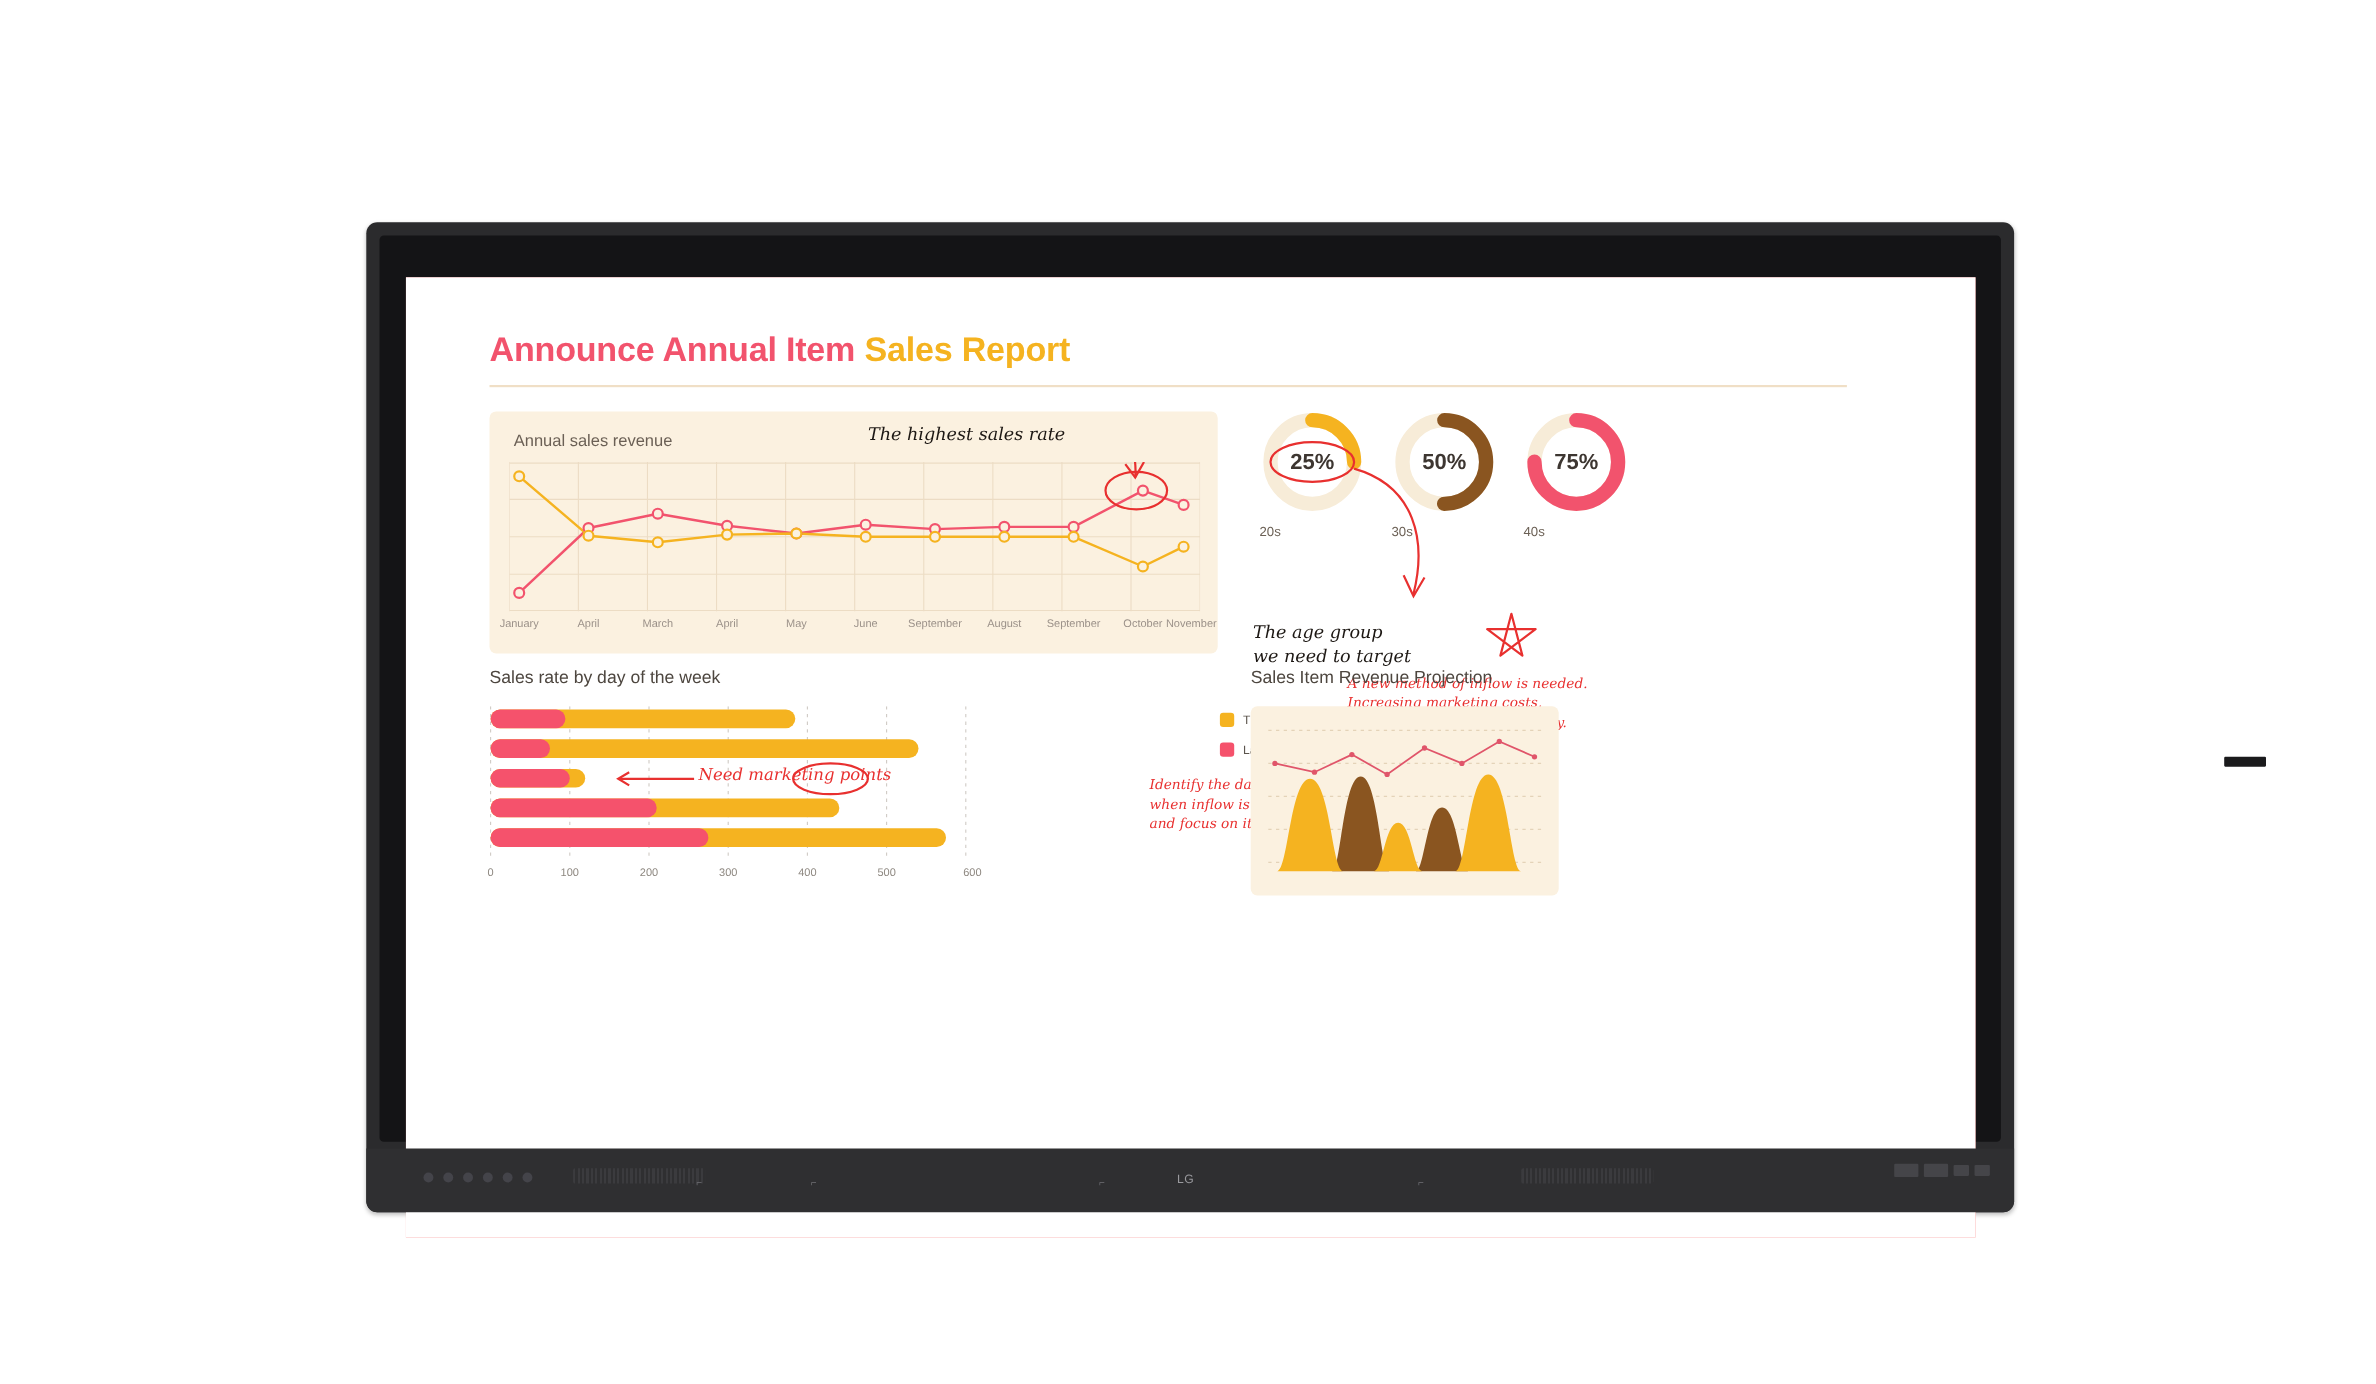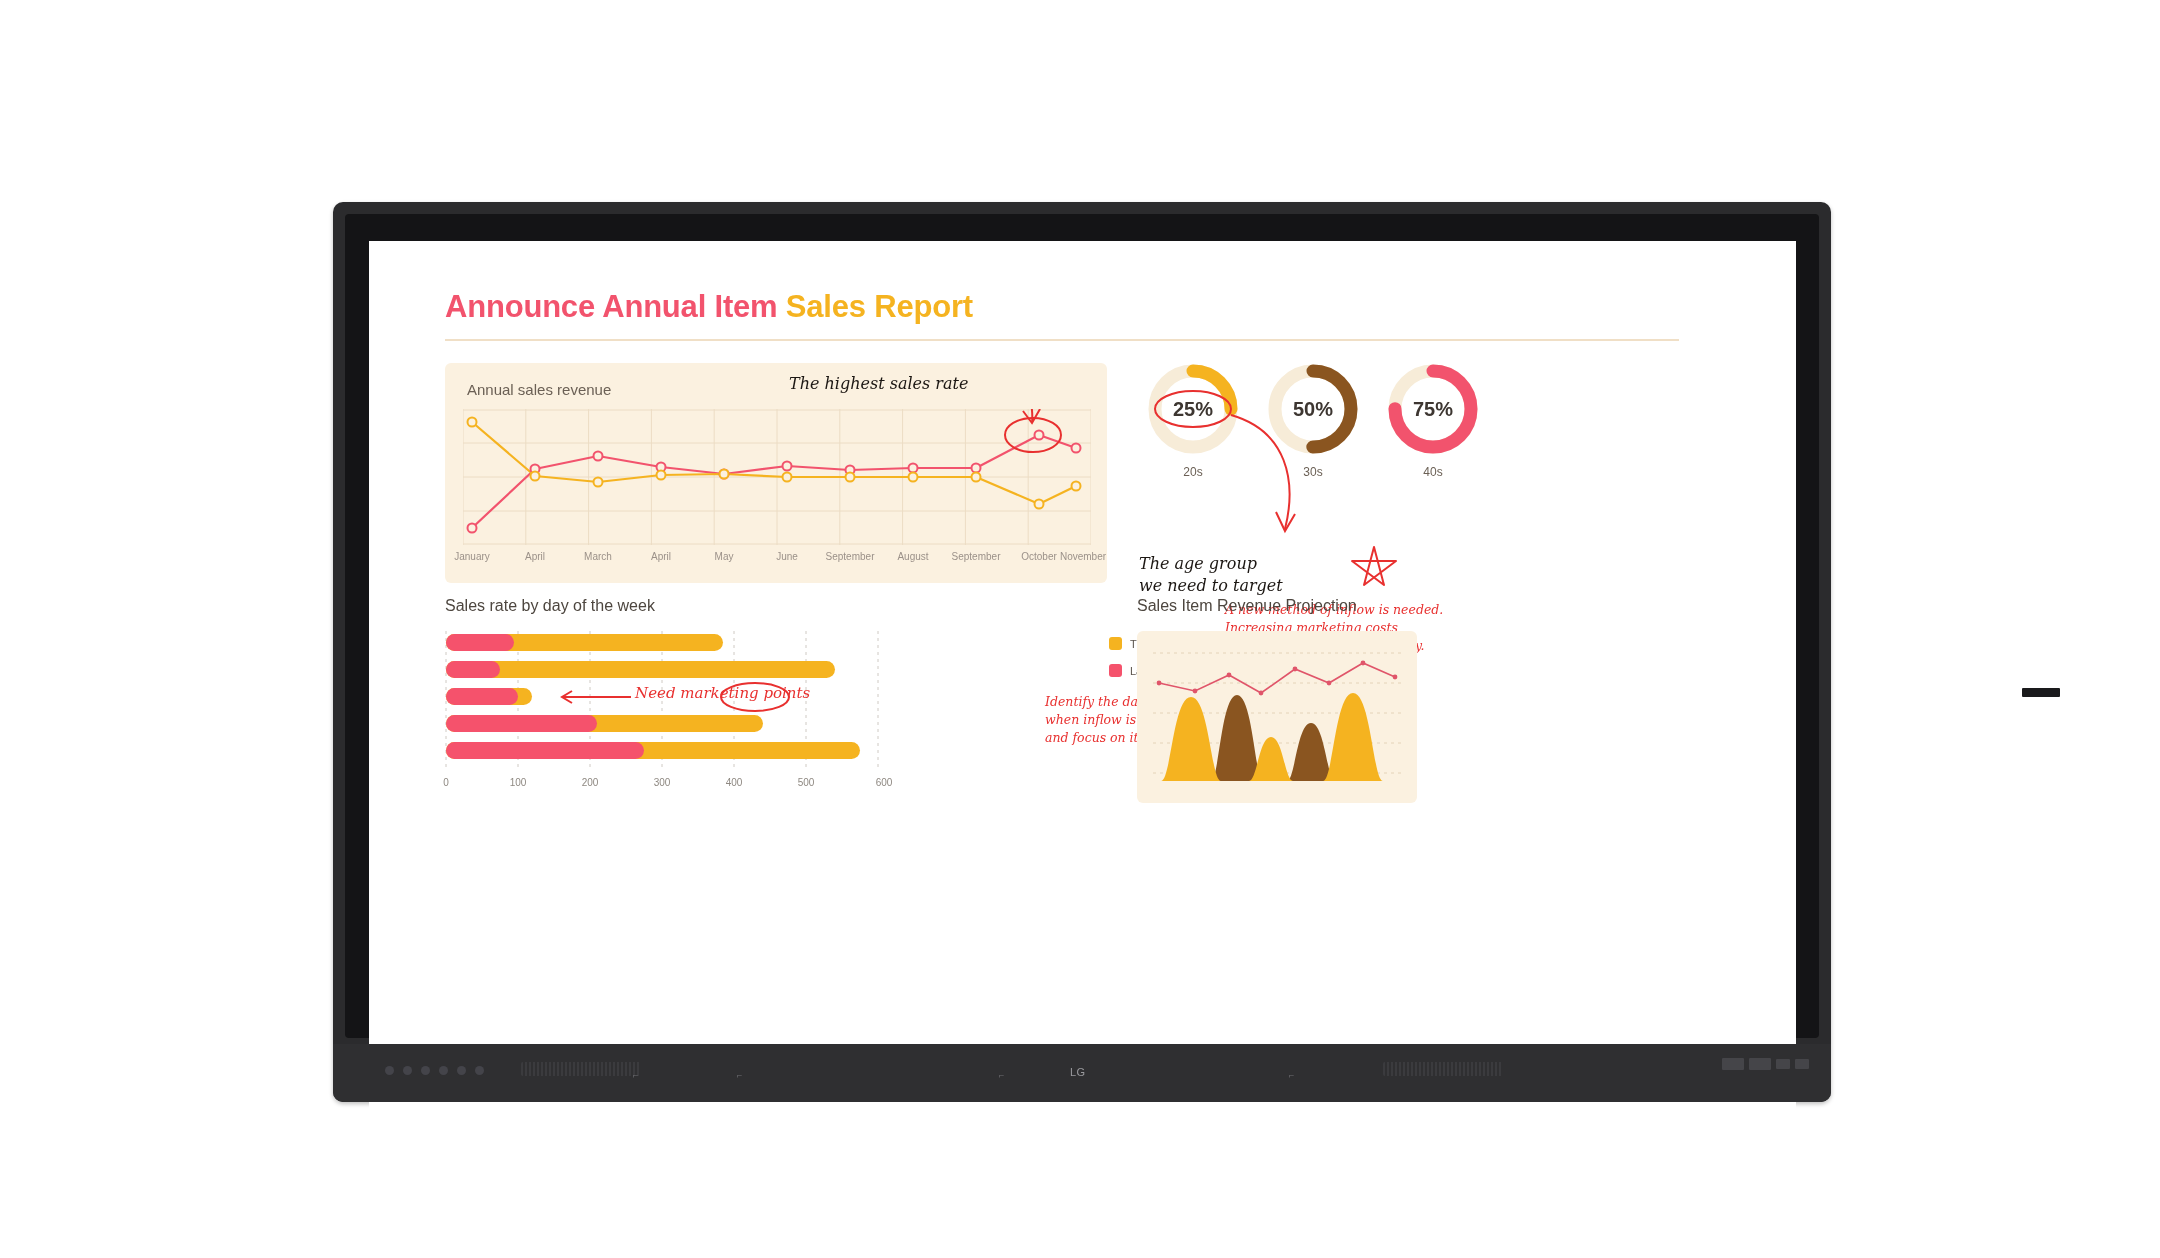--- a/index.html
+++ b/index.html
@@ -35,21 +35,21 @@
     left: 12px;
     top: 12px;
     width: 1474px;
     height: 824px;
     background: #141416;
     border-radius: 4px;
   }
   .screen {
     position: absolute;
     left: 36px;
-    top: 39px;
+    top: 50px;
     width: 1427px;
     height: 873px;
     background: #fca5a5;
     overflow: hidden;
   }
   .bezel-bottom {
     position: absolute;
     left: 0;
     bottom: 0;
     width: 1498px;
@@ -188,21 +188,21 @@
   }
   .donut {
     position: absolute;
     width: 96px;
     height: 96px;
   }
   .donut svg { display: block; }
   .donut-label {
     position: absolute;
     width: 96px;
-    text-align: center;
+    text-align: left;
     top: 104px;
     font-size: 12px;
     color: #6b6055;
   }
   .donut-value {
     position: absolute;
     left: 0; top: 0;
     width: 96px; height: 96px;
     display: flex; align-items: center; justify-content: center;
     font-size: 20px; font-weight: bold; color: #3d3631;

